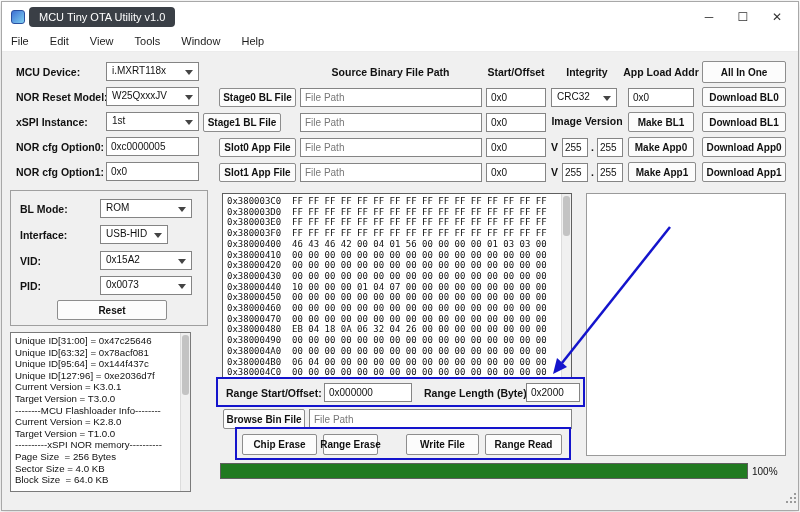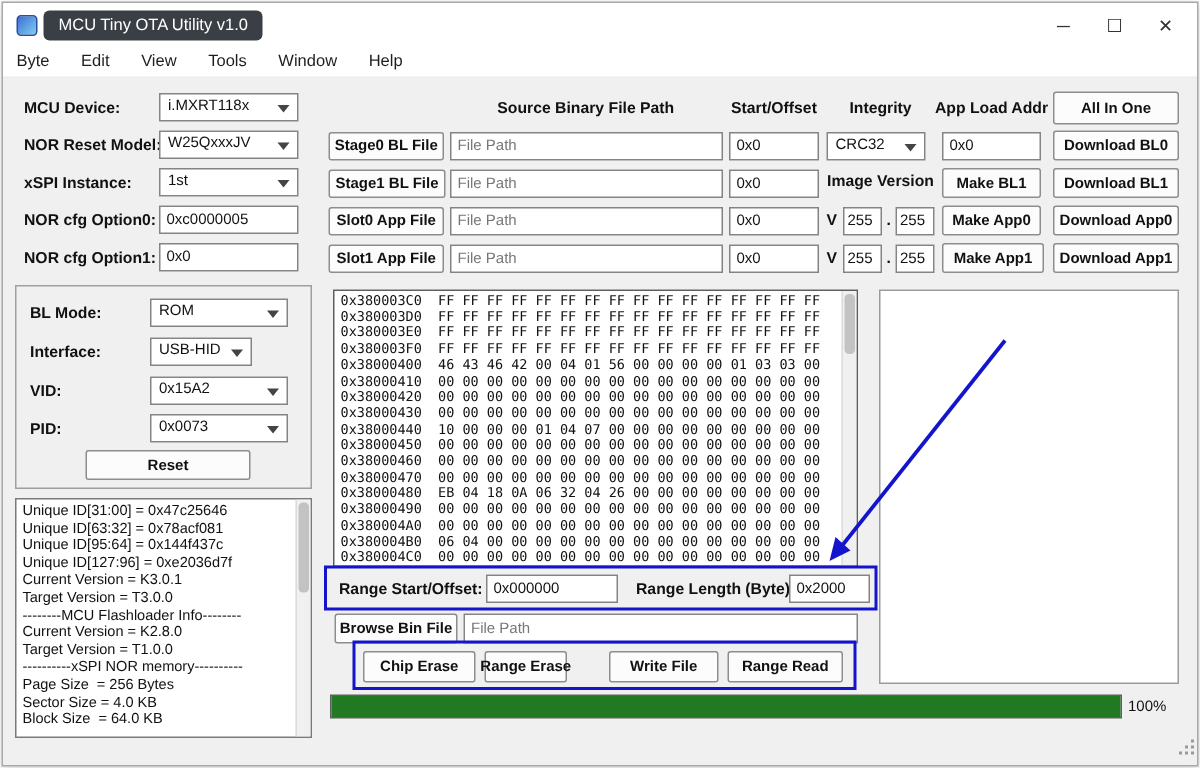--- a/index.html
+++ b/index.html
@@ -56,21 +56,21 @@
     <div class="app-icon"></div>
     <div class="title-badge">MCU Tiny OTA Utility v1.0</div>
     <div class="win-controls">
       <div class="win-btn">─</div>
       <div class="win-btn">☐</div>
       <div class="win-btn">✕</div>
     </div>
   </div>
 
   <div class="menubar">
-    <span class="menu-item">Byte</span>
+    <span class="menu-item">File</span>
     <span class="menu-item">Edit</span>
     <span class="menu-item">View</span>
     <span class="menu-item">Tools</span>
     <span class="menu-item">Window</span>
     <span class="menu-item">Help</span>
   </div>
 
   <div class="lbl" style="left:14px;top:64px;">MCU Device:</div>
   <div class="combo" style="left:104px;top:60px;width:93px;"><span>i.MXRT118x</span></div>
 
@@ -95,21 +95,21 @@
   <div class="combo" style="left:98px;top:223px;width:68px;"><span>USB-HID</span></div>
 
   <div class="lbl" style="left:18px;top:253px;">VID:</div>
   <div class="combo" style="left:98px;top:249px;width:92px;"><span>0x15A2</span></div>
 
   <div class="lbl" style="left:18px;top:278px;">PID:</div>
   <div class="combo" style="left:98px;top:274px;width:92px;"><span>0x0073</span></div>
 
   <div class="btn" style="left:55px;top:298px;width:110px;height:20px;">Reset</div>
 
-  <div class="panel" style="left:8px;top:330px;width:198px;height:160px;">
+  <div class="panel" style="left:8px;top:330px;width:181px;height:160px;">
     <pre class="infotext" style="padding:2px 12px 2px 4px;">Unique ID[31:00] = 0x47c25646
 Unique ID[63:32] = 0x78acf081
 Unique ID[95:64] = 0x144f437c
 Unique ID[127:96] = 0xe2036d7f
 Current Version = K3.0.1
 Target Version = T3.0.0
 --------MCU Flashloader Info--------
 Current Version = K2.8.0
 Target Version = T1.0.0
 ----------xSPI NOR memory----------
@@ -127,21 +127,21 @@
   <div class="hdr" style="left:620px;top:64px;width:78px;">App Load Addr</div>
   <div class="btn" style="left:700px;top:59px;width:84px;height:22px;">All In One</div>
 
   <div class="btn" style="left:217px;top:86px;width:77px;height:19px;">Stage0 BL File</div>
   <input class="ti" style="left: 298px; top: 86px; width: 182px;" placeholder="File Path">
   <input class="ti" style="left: 484px; top: 86px; width: 60px;" value="0x0">
   <div class="combo" style="left:549px;top:86px;width:66px;"><span>CRC32</span></div>
   <input class="ti" style="left: 626px; top: 86px; width: 66px;" value="0x0">
   <div class="btn" style="left:700px;top:85px;width:84px;height:20px;">Download BL0</div>
 
-  <div class="btn" style="left:217px;top:111px;width:78px;height:19px;">Stage1 BL File</div>
+  <div class="btn" style="left:201px;top:111px;width:78px;height:19px;">Stage1 BL File</div>
   <input class="ti" style="left: 298px; top: 111px; width: 182px;" placeholder="File Path">
   <input class="ti" style="left: 484px; top: 111px; width: 60px;" value="0x0">
   <div class="hdr" style="left:546px;top:113px;width:78px;">Image Version</div>
   <div class="btn" style="left:626px;top:110px;width:66px;height:20px;">Make BL1</div>
   <div class="btn" style="left:700px;top:110px;width:84px;height:20px;">Download BL1</div>
 
   <div class="btn" style="left:217px;top:136px;width:77px;height:19px;">Slot0 App File</div>
   <input class="ti" style="left: 298px; top: 136px; width: 182px;" placeholder="File Path">
   <input class="ti" style="left: 484px; top: 136px; width: 60px;" value="0x0">
   <div class="lbl" style="left:549px;top:139px;">V</div>

